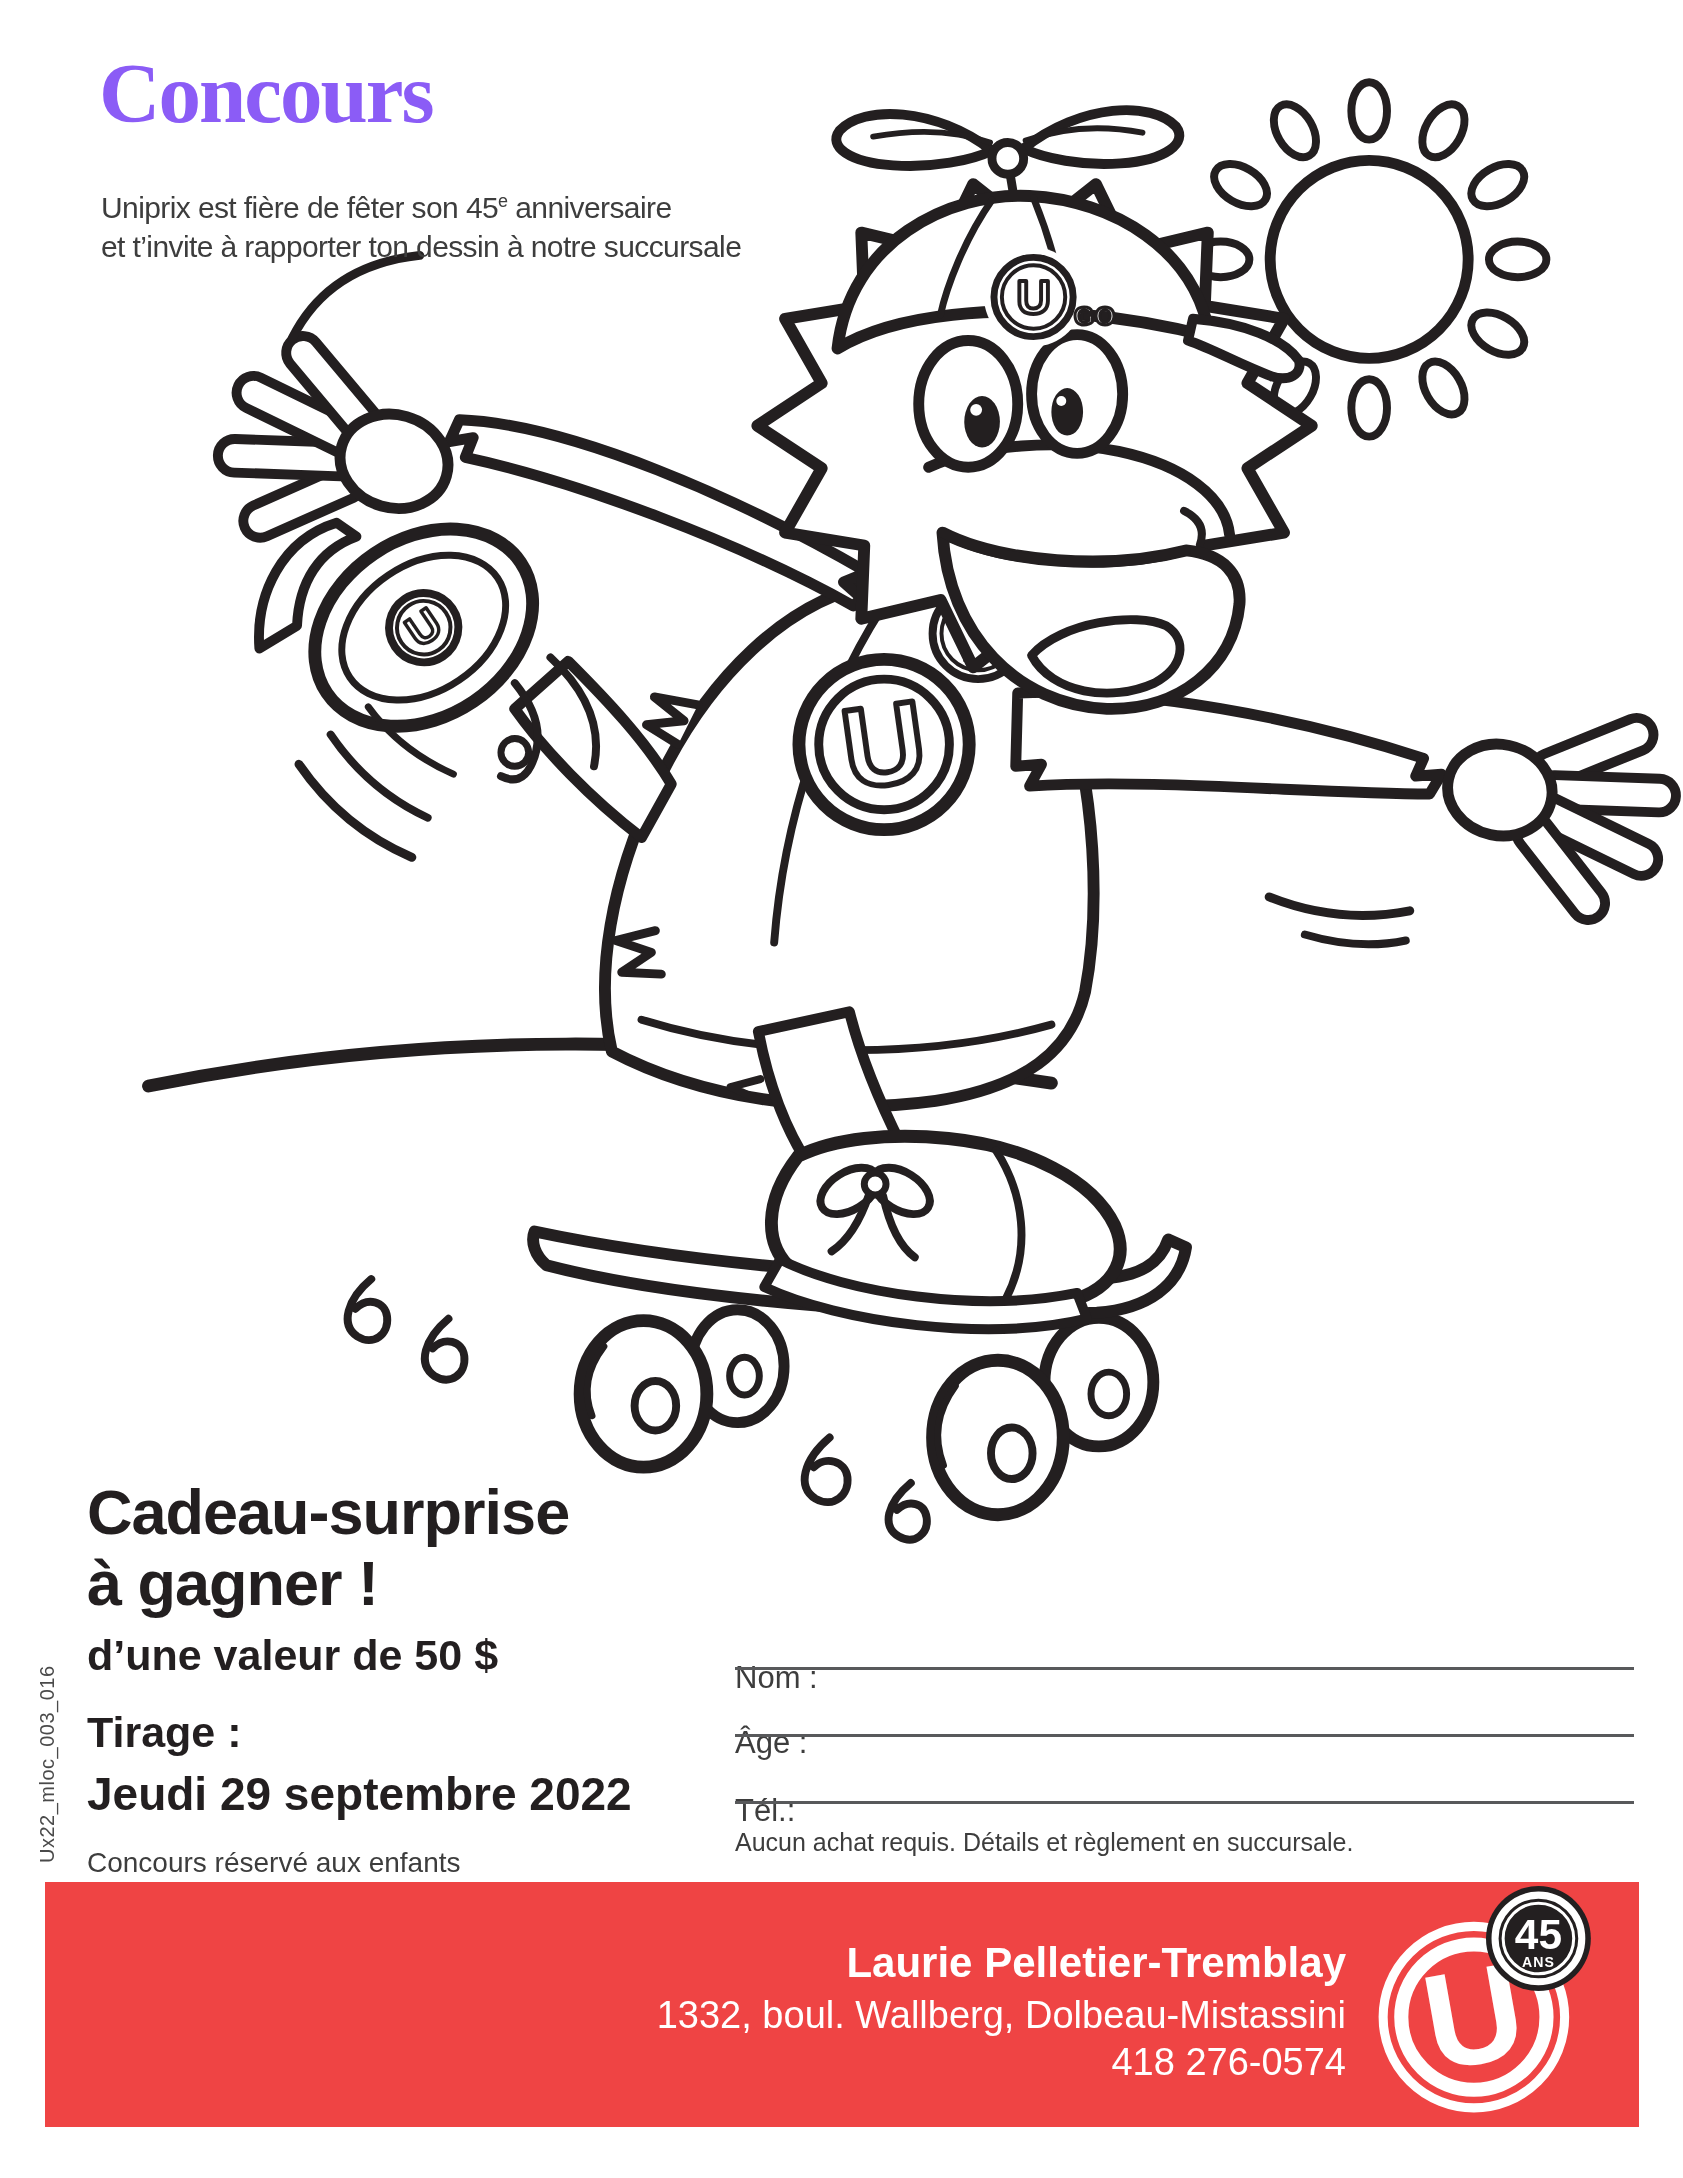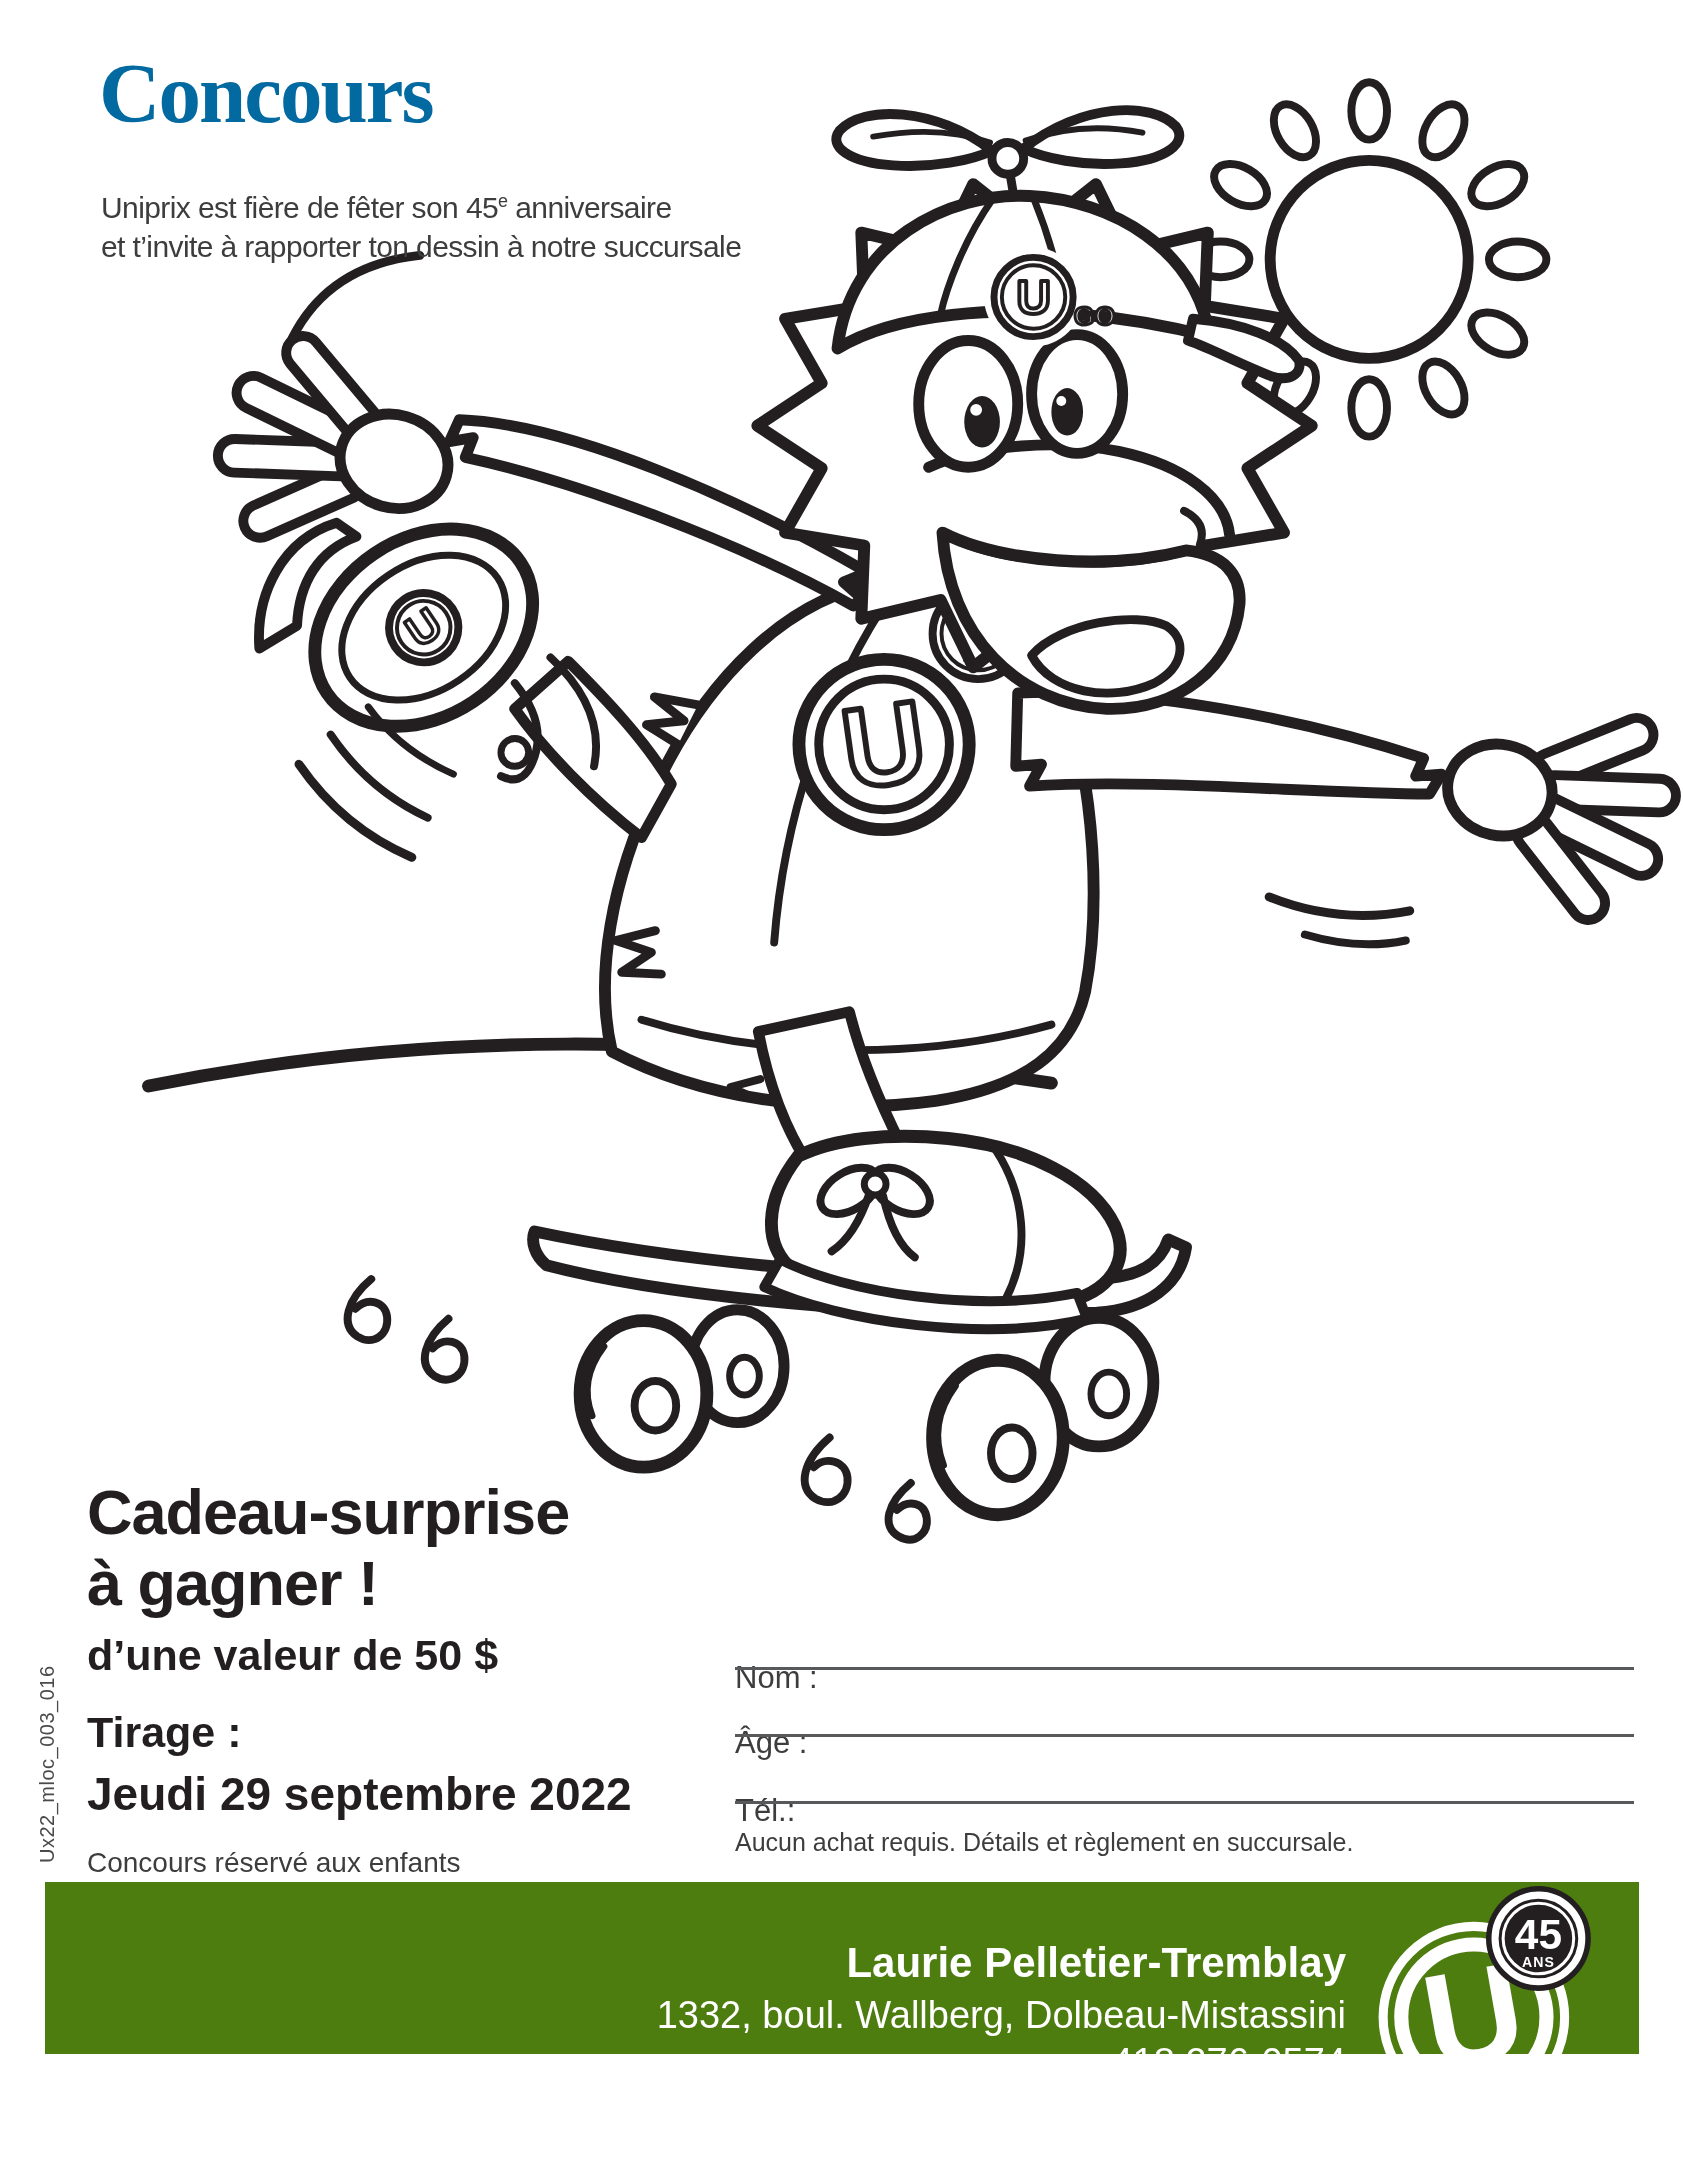--- a/index.html
+++ b/index.html
@@ -1,37 +1,37 @@
 <!DOCTYPE html>
 <html><head>
 <meta charset="utf-8">
 <style>
   html,body{margin:0;padding:0;background:#fff;}
   #page{position:relative;width:1683px;height:2178px;background:#ffffff;overflow:hidden;
         font-family:"Liberation Sans",sans-serif;color:#231f20;}
   #artwork{position:absolute;left:0;top:0;width:1683px;height:2178px;pointer-events:none;}
 
   .title{position:absolute;left:99px;top:44px;font-family:"Liberation Serif",serif;
-         font-weight:700;font-size:85px;letter-spacing:-2px;color:#0369a1;text-align:right;}
+         font-weight:700;font-size:85px;letter-spacing:-2px;color:#8b5cf6;text-align:right;}
   .intro{position:absolute;left:101px;top:182px;width:653px;font-size:30px;line-height:39px;
          color:#3d3d3d;letter-spacing:-0.6px;}
   .intro sup{font-size:18px;}
 
   .prize{position:absolute;left:87px;top:1477px;width:598px;text-align:left;color:#231f20;}
   .prize .h1{font-weight:700;font-size:63px;line-height:71px;letter-spacing:-1px;}
   .prize .value{font-weight:700;font-size:43px;margin-top:12px;}
   .prize .tirage{font-weight:700;font-size:43px;margin-top:28px;}
   .prize .date{font-weight:700;font-size:46px;margin-top:10px;}
   .prize .restrict{font-size:28px;line-height:36px;color:#3d3d3d;margin-top:24px;}
 
   .form-label{position:absolute;font-size:31px;color:#3d3d3d;margin-top:36px;}
   .form-line{position:absolute;width:899px;border-top:3px solid #58595b;height:0;}
   .disclaimer{position:absolute;left:735px;top:1828px;font-size:25px;color:#3d3d3d;}
 
-  .footer{position:absolute;left:45px;top:1882px;width:1594px;height:172px;background:#4d7c0f;}
+  .footer{position:absolute;left:45px;top:1882px;width:1594px;height:245px;background:#ef4444;}
   .footer-text{position:absolute;right:293px;top:57px;text-align:right;color:#ffffff;}
   .footer-name{font-weight:700;font-size:42px;line-height:48px;}
   .footer-addr{font-size:38px;line-height:48px;margin-top:4px;}
   .footer-phone{font-size:38px;line-height:46px;}
   .footer-logo{position:absolute;right:30px;top:0px;width:242px;height:242px;}
 
   .side-code{position:absolute;left:36px;top:1685px;height:178px;writing-mode:vertical-rl;
              transform:rotate(180deg);font-size:20px;color:#4a4a4a;letter-spacing:0.5px;}
 </style>
 </head>

